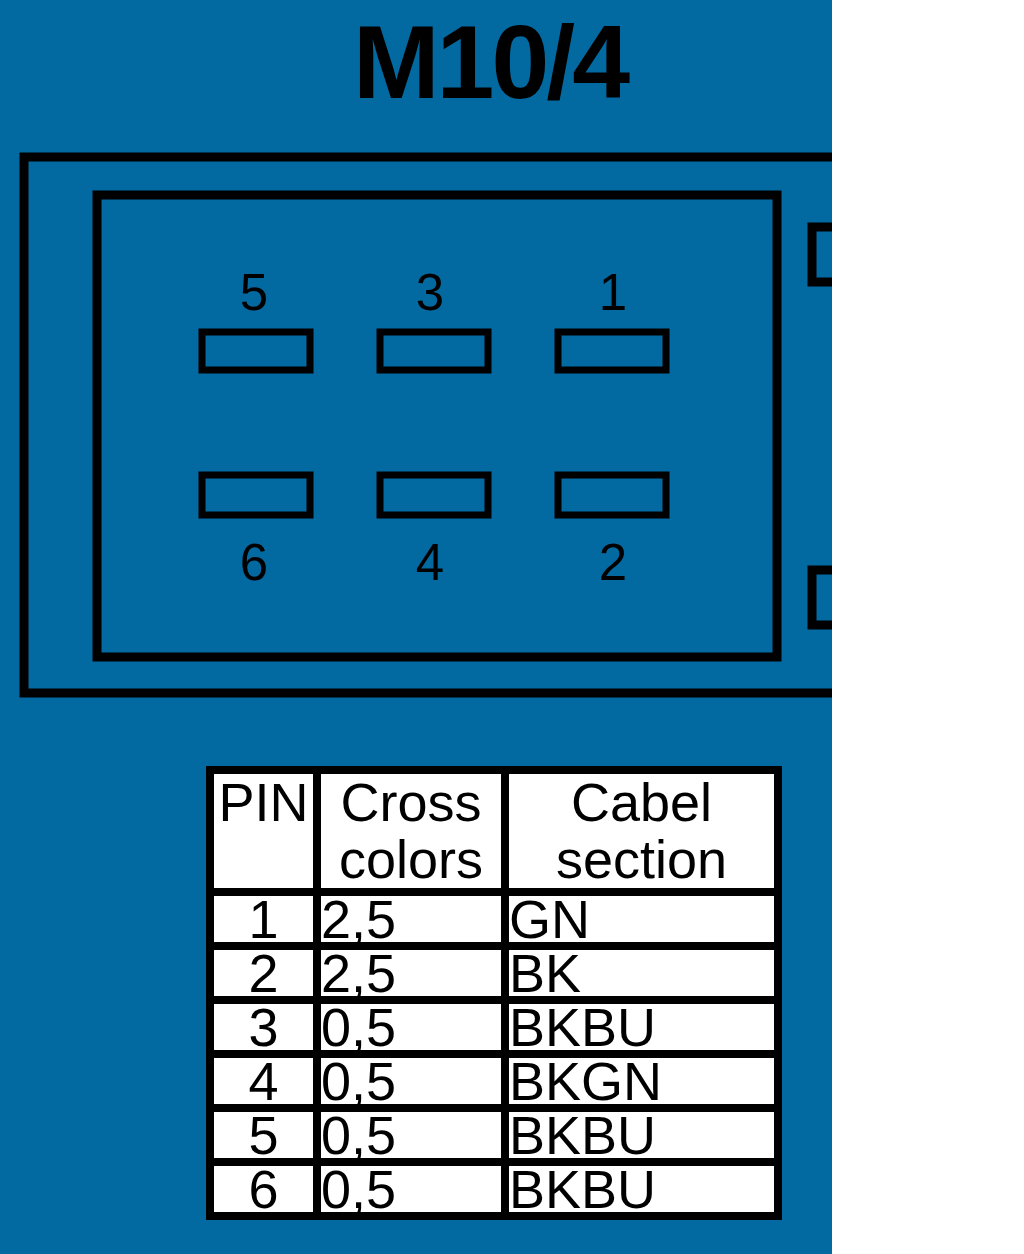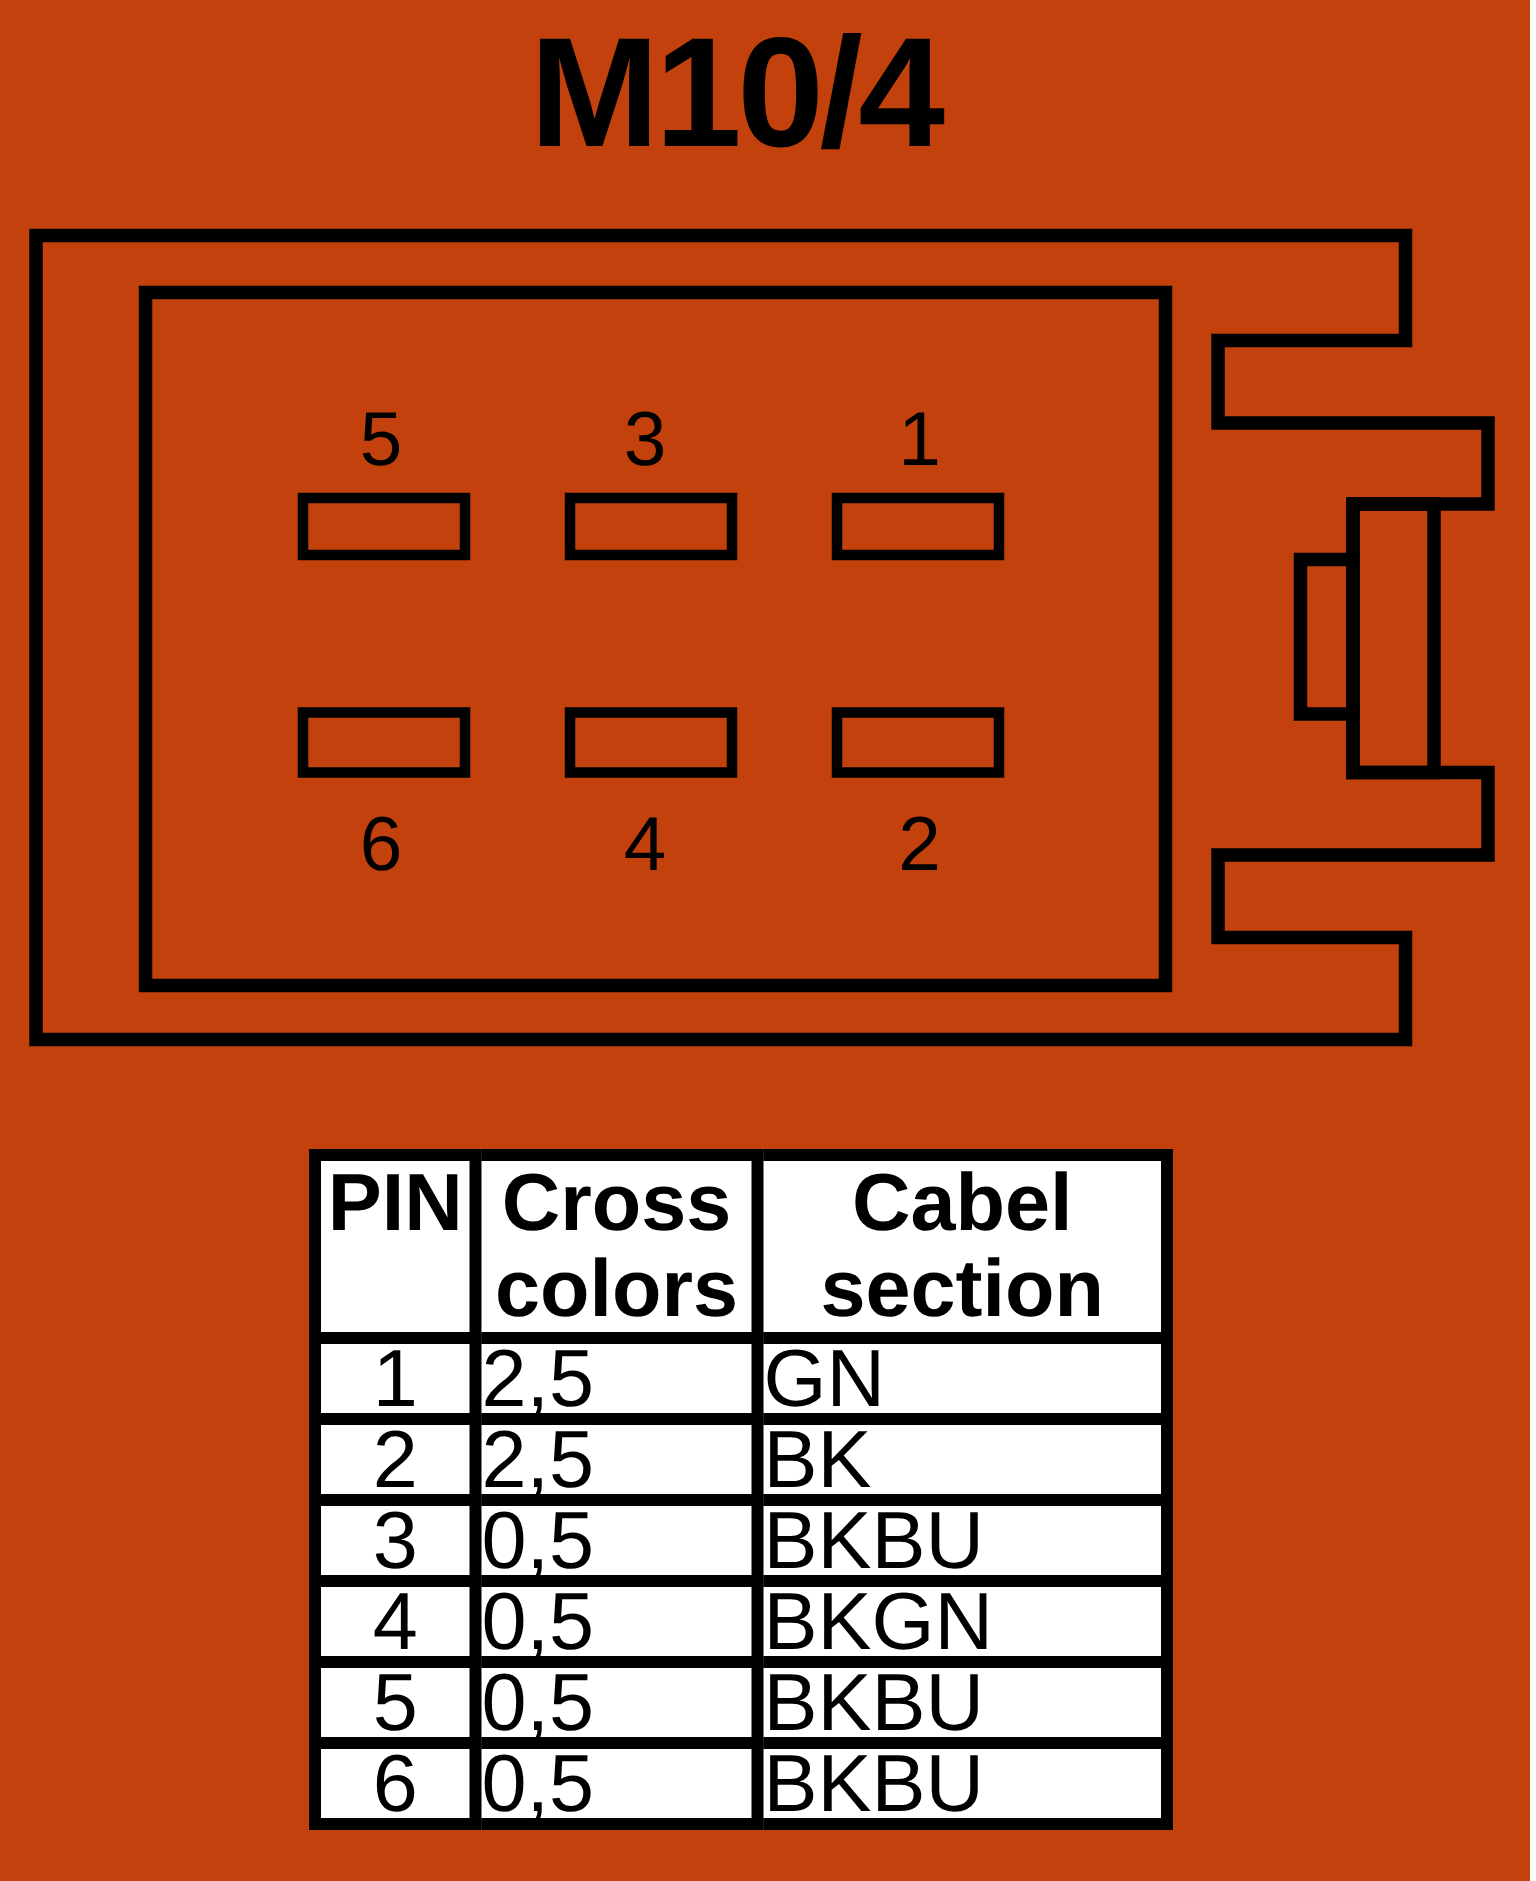--- a/index.html
+++ b/index.html
@@ -2,23 +2,23 @@
 <html><head>
 <meta charset="utf-8">
 <style>
   html, body {
     margin: 0;
     padding: 0;
     background: #ffffff;
   }
   .page {
     position: relative;
-    width: 1020px;
+    width: 832px;
     height: 1254px;
-    background: #c2410c;
+    background: #0369a1;
     font-family: "Liberation Sans", sans-serif;
     overflow: hidden;
   }
   .title {
     position: absolute;
     top: 17px;
     left: 190px;
     width: 600px;
     text-align: center;
     font-size: 104px;
@@ -50,21 +50,21 @@
   table.pinout th,
   table.pinout td {
     border: 8px solid #000000;
     padding: 0;
     color: #000000;
     font-family: "Liberation Sans", sans-serif;
     overflow: visible;
   }
   table.pinout th {
     font-size: 54px;
-    font-weight: bold;
+    font-weight: normal;
     line-height: 57px;
     height: 112px;
     vertical-align: top;
     text-align: center;
   }
   table.pinout td {
     font-size: 54px;
     line-height: 46px;
     height: 46px;
     vertical-align: top;

